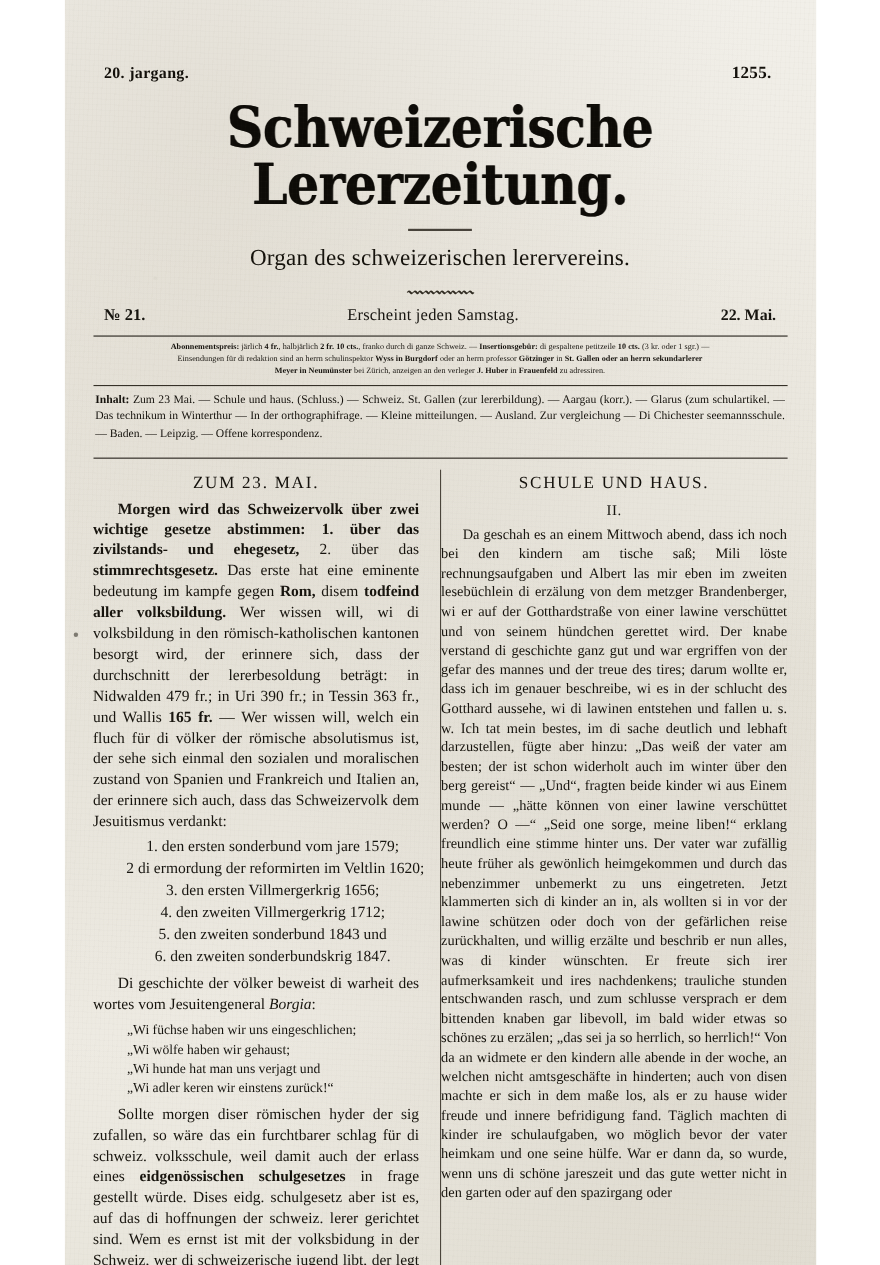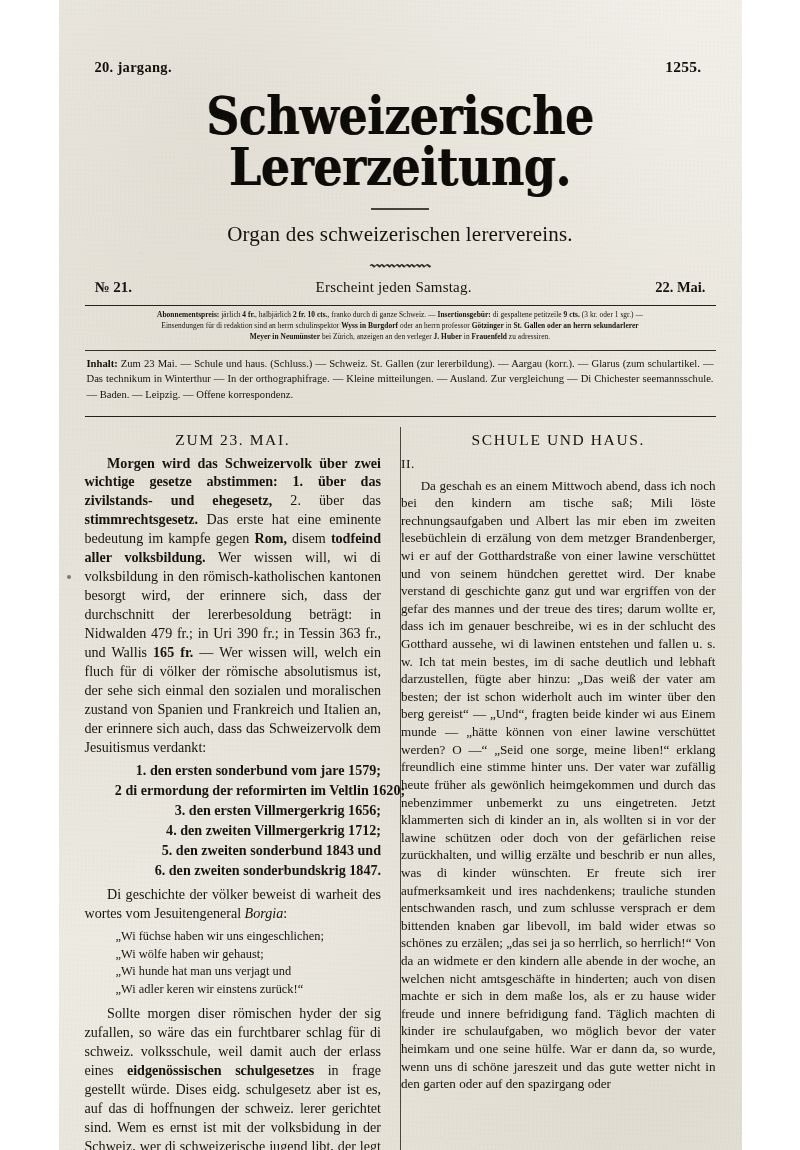--- a/index.html
+++ b/index.html
@@ -164,20 +164,21 @@
 
   .col h2 {
     font-weight: normal;
     font-size: 15.5px;
     text-align: center;
     letter-spacing: 1.6px;
     margin: 4px 0 0;
     color: #14110c;
   }
   .sec-num {
+    text-align: center;
     font-size: 13.5px;
     margin-top: 7px;
     letter-spacing: 0.5px;
   }
 
   .col p {
     margin: 0;
     text-align: justify;
     color: #16130d;
   }
@@ -196,21 +197,21 @@
   .col b { font-weight: bold; }
   .col i { font-style: italic; }
 
   ol.enum {
     list-style: none;
     margin: 3px 0 0;
     padding: 0 0 0 2.15em;
     font-size: 14.1px;
     line-height: 1.42;
   }
-  ol.enum li { text-align: right; white-space: nowrap; font-weight: bold; }
+  ol.enum li { text-align: center; white-space: nowrap; }
 
   ul.verse {
     list-style: none;
     margin: 5px 0 2px;
     padding: 0 0 0 2.5em;
     font-size: 12.4px;
     line-height: 1.44;
   }
   ul.verse li { font-weight: normal; text-align: left; white-space: nowrap; }
 
@@ -248,21 +249,21 @@
     <div class="meta-line">
       <span class="num">№ 21.</span>
       <span class="freq">Erscheint jeden Samstag.</span>
       <span class="date">22. Mai.</span>
     </div>
 
     <div class="rule-full"></div>
 
     <div class="fineprint">
       <div>
-        <b>Abonnementspreis:</b><span> järlich </span><b>4 fr.</b><span>, halbjärlich </span><b>2 fr. 10 cts.</b><span>, franko durch di ganze Schweiz. — </span><b>Insertionsgebür:</b><span> di gespaltene petitzeile </span><b>9 cts.</b><span> (3 kr. oder 1 sgr.) —</span>
+        <b>Abonnementspreis:</b><span> järlich </span><b>4 fr.</b><span>, halbjärlich </span><b>2 fr. 10 cts.</b><span>, franko durch di ganze Schweiz. — </span><b>Insertionsgebür:</b><span> di gespaltene petitzeile </span><b>10 cts.</b><span> (3 kr. oder 1 sgr.) —</span>
       </div>
       <div>
         <span>Einsendungen für di redaktion sind an herrn schulinspektor </span><b>Wyss in Burgdorf</b><span> oder an herrn professor </span><b>Götzinger</b><span> in </span><b>St. Gallen</b><b> oder an herrn sekundarlerer</b>
       </div>
       <div>
         <b>Meyer in Neumünster</b><span> bei Zürich, anzeigen an den verleger </span><b>J. Huber</b><span> in </span><b>Frauenfeld</b><span> zu adressiren.</span>
       </div>
     </div>
 
     <div class="rule-thin"></div>

